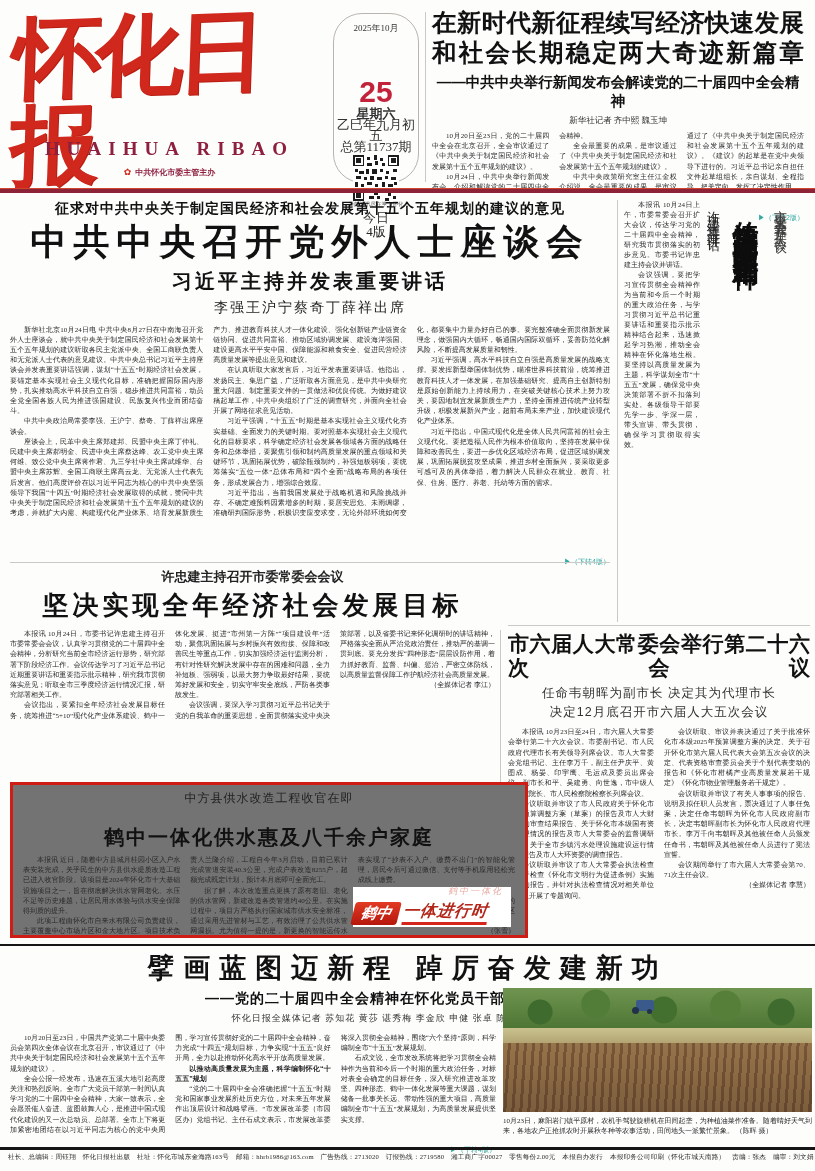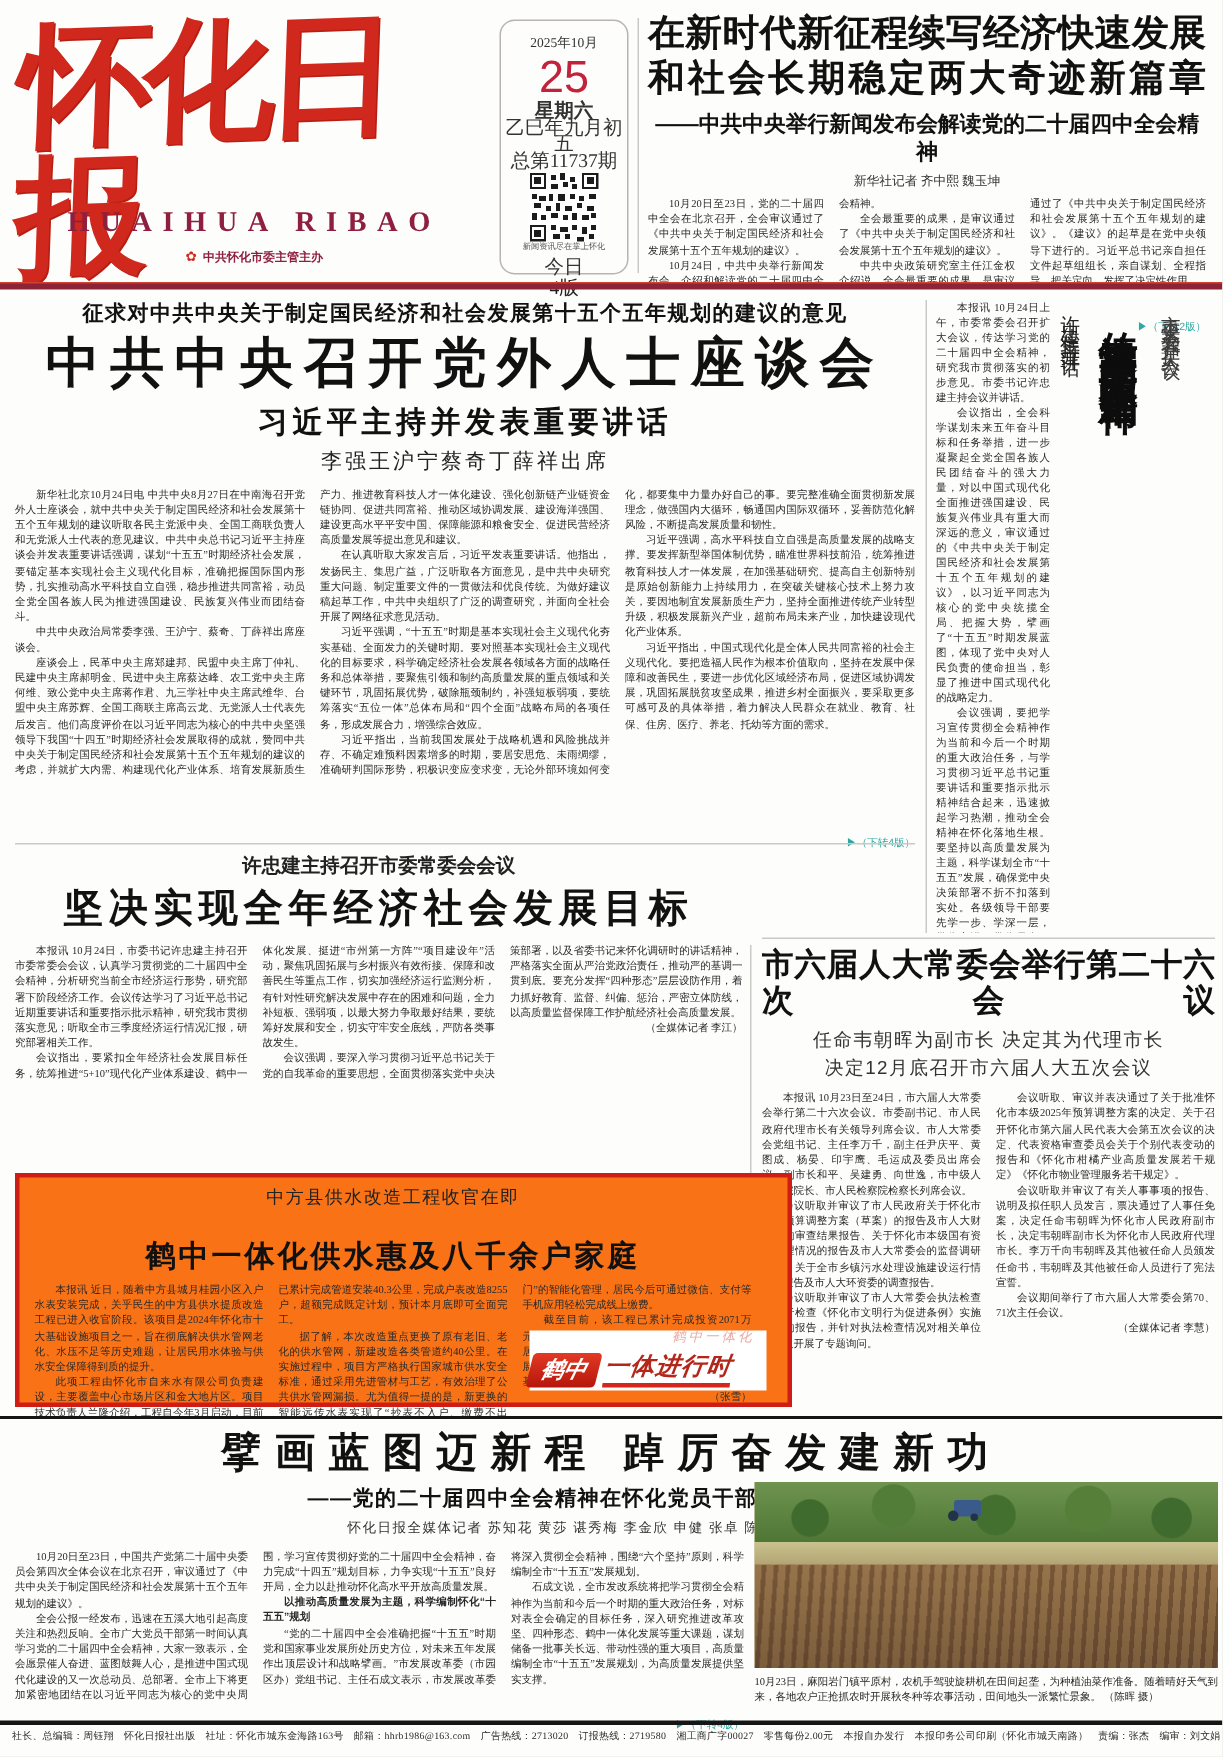--- a/index.html
+++ b/index.html
@@ -17,21 +17,21 @@
   .rule-v{background:#c9c9c6;width:1px;}
   
   .callig{font-size:88px;font-weight:700;color:#d0281c;letter-spacing:-6px;line-height:1;
           transform:rotate(-2deg) skewX(-4deg);transform-origin:left center;
           text-shadow:1px 1px 0 #b71d12;}
   .latin{font-size:19px;letter-spacing:7px;font-weight:700;color:#8e1f3f;}
   .organ{font-size:8px;color:#8e1f3f;font-weight:700;}
   .issn{font-size:7.5px;color:#444;}
   .datebox{border:1px solid #b9b4b0;border-radius:10px;text-align:center;padding-top:8px;box-sizing:border-box;}
   .db-ym{font-size:9px;color:#333;}
-  .db-day{font-size:30px;font-weight:400;color:#c2223a;line-height:1.1;font-family:"Liberation Sans",sans-serif;}
+  .db-day{font-size:30px;font-weight:700;color:#c2223a;line-height:1.1;font-family:"Liberation Sans",sans-serif;margin-top:40px;}
   .db-sm{font-size:13px;color:#333;line-height:11px;}
   .db-cap{font-size:5.5px;color:#555;}
   .db-pages{font-size:13px;color:#222;}
   
   .t-h1{font-size:24.5px;line-height:30px;text-align:justify;text-align-last:justify;letter-spacing:0px;}
   .t-sub{font-size:14.5px;margin-top:5px;}
   .t-by{font-size:8.5px;color:#333;margin-top:4px;}
   
   .maroon{background:#8c2336;border-top:1px solid #d0432f;}
   
@@ -47,21 +47,21 @@
   .v-by{font-size:13px;color:#222;letter-spacing:4px;margin:0 4px;height:100%;display:flex;align-items:center;font-family:"Liberation Sans",sans-serif;}
   .v-h1{font-size:26px;font-weight:700;letter-spacing:3px;margin:0 3px;height:100%;font-family:"Liberation Sans",sans-serif;color:#0d0d0d;}
   .v-kick{font-size:13px;color:#3c3c3c;letter-spacing:3px;margin-left:4px;height:60%;font-family:"Liberation Sans",sans-serif;}
   
   .c-kick{font-size:13px;font-weight:bold;}
   .c-h1{font-size:26px;letter-spacing:4px;}
   
   .r-h1{font-size:21px;text-align:justify;text-align-last:justify;line-height:1.15;}
   .r-sub{font-size:12.5px;color:#333;font-family:"Liberation Sans",sans-serif;letter-spacing:1px;}
   
-  .redbox{border:3.5px solid #cf1d15;box-sizing:border-box;padding:5px 24px 4px 10px;background:#f97316;}
+  .redbox{border:3.5px solid #cf1d15;box-sizing:border-box;padding:5px 10px 4px 10px;background:#737373;}
   .w-kick{font-size:12px;font-weight:400;font-family:"Liberation Sans",sans-serif;color:#222;letter-spacing:1px;}
   .w-h1{font-size:20px;letter-spacing:2px;margin-top:17px;}
   .logo{position:absolute;right:14px;bottom:8px;width:158px;height:40px;background:#fff;}
   .logo .scrib{position:absolute;right:8px;top:-2px;color:#e9aaa2;font-size:9px;font-style:italic;letter-spacing:2px;}
   .logo .row{position:absolute;left:0;bottom:2px;display:flex;align-items:center;}
   .logo .tag{background:linear-gradient(180deg,#e23a24,#b5160c);color:#fff;font-weight:700;font-style:italic;
              font-size:15px;padding:2px 8px;transform:skewX(-14deg);border-radius:3px;font-family:"Liberation Sans",sans-serif;}
   .logo .rest{color:#b3261a;font-weight:800;font-style:italic;font-size:16px;letter-spacing:1px;margin-left:4px;
               font-family:"Liberation Sans",sans-serif;border-bottom:3px solid #d5261b;transform:skewX(-8deg);}
   
@@ -101,21 +101,21 @@
     <div class="callig">怀化日报</div>
   </div>
   <div class="abs center" style="left:12px;top:138px;width:315px;">
     <span class="latin">HUAIHUA RIBAO</span>
   </div>
   <div class="abs center" style="left:12px;top:161px;width:315px;">
     <span style="color:#d0281c;font-size:9px;">✿</span>
     <span class="organ">中共怀化市委主管主办</span>
   </div>
 
-  <div class="abs datebox" style="left:333px;top:13px;width:86px;height:170px;">
+  <div class="abs datebox" style="left:333px;top:13px;width:86px;height:170px;border-radius:29px;">
     <div class="db-ym">2025年10月</div>
     <div class="db-day">25</div>
     <div class="db-sm" style="font-weight:700;">星期六</div>
     <div class="db-sm">乙巳年九月初五</div>
     <div class="db-sm">总第11737期</div>
     <div class="qrline">
       <svg width="46" height="46" viewBox="0 0 29 29" shape-rendering="crispEdges">
         <rect width="29" height="29" fill="#fff"></rect>
         <g fill="#1c1c1c">
           <rect x="0" y="0" width="7" height="7"></rect>
@@ -204,21 +204,20 @@
       <p>习近平指出，中国式现代化是全体人民共同富裕的社会主义现代化。要把造福人民作为根本价值取向，坚持在发展中保障和改善民生，要进一步优化区域经济布局，促进区域协调发展，巩固拓展脱贫攻坚成果，推进乡村全面振兴，要采取更多可感可及的具体举措，着力解决人民群众在就业、教育、社保、住房、医疗、养老、托幼等方面的需求。</p>
     </div>
     <div class="jump" style="text-align:right;margin-top:2px;">▶（下转4版）</div>
   </div>
 
   <div class="abs rule-v" style="left:617px;top:200px;height:422px;"></div>
 
   <div class="abs vwrap" style="left:624px;top:200px;width:186px;height:422px;">
     <div class="vbody">
       <p>本报讯 10月24日上午，市委常委会召开扩大会议，传达学习党的二十届四中全会精神，研究我市贯彻落实的初步意见。市委书记许忠建主持会议并讲话。</p>
-      <p>会议指出，全会科学谋划未来五年奋斗目标和任务举措，进一步凝聚起全党全国各族人民团结奋斗的强大力量，对以中国式现代化全面推进强国建设、民族复兴伟业具有重大而深远的意义，审议通过的《中共中央关于制定国民经济和社会发展第十五个五年规划的建议》，以习近平同志为核心的党中央统揽全局、把握大势，擘画了“十五五”时期发展蓝图，体现了党中央对人民负责的使命担当，彰显了推进中国式现代化的战略定力。</p>
       <p>会议强调，要把学习宣传贯彻全会精神作为当前和今后一个时期的重大政治任务，与学习贯彻习近平总书记重要讲话和重要指示批示精神结合起来，迅速掀起学习热潮，推动全会精神在怀化落地生根。要坚持以高质量发展为主题，科学谋划全市“十五五”发展，确保党中央决策部署不折不扣落到实处。各级领导干部要先学一步、学深一层，带头宣讲、带头贯彻，确保学习贯彻取得实效。</p>
 
     </div>
     <div class="vtext v-by">许忠建主持并讲话</div>
     <div class="vtext v-h1">传达学习党的二十届四中全会精神</div>
     <div class="vtext v-kick">市委常委会召开扩大会议</div>
   </div>
 
   <div class="abs rule-h" style="left:10px;top:562px;width:600px;"></div>
 

